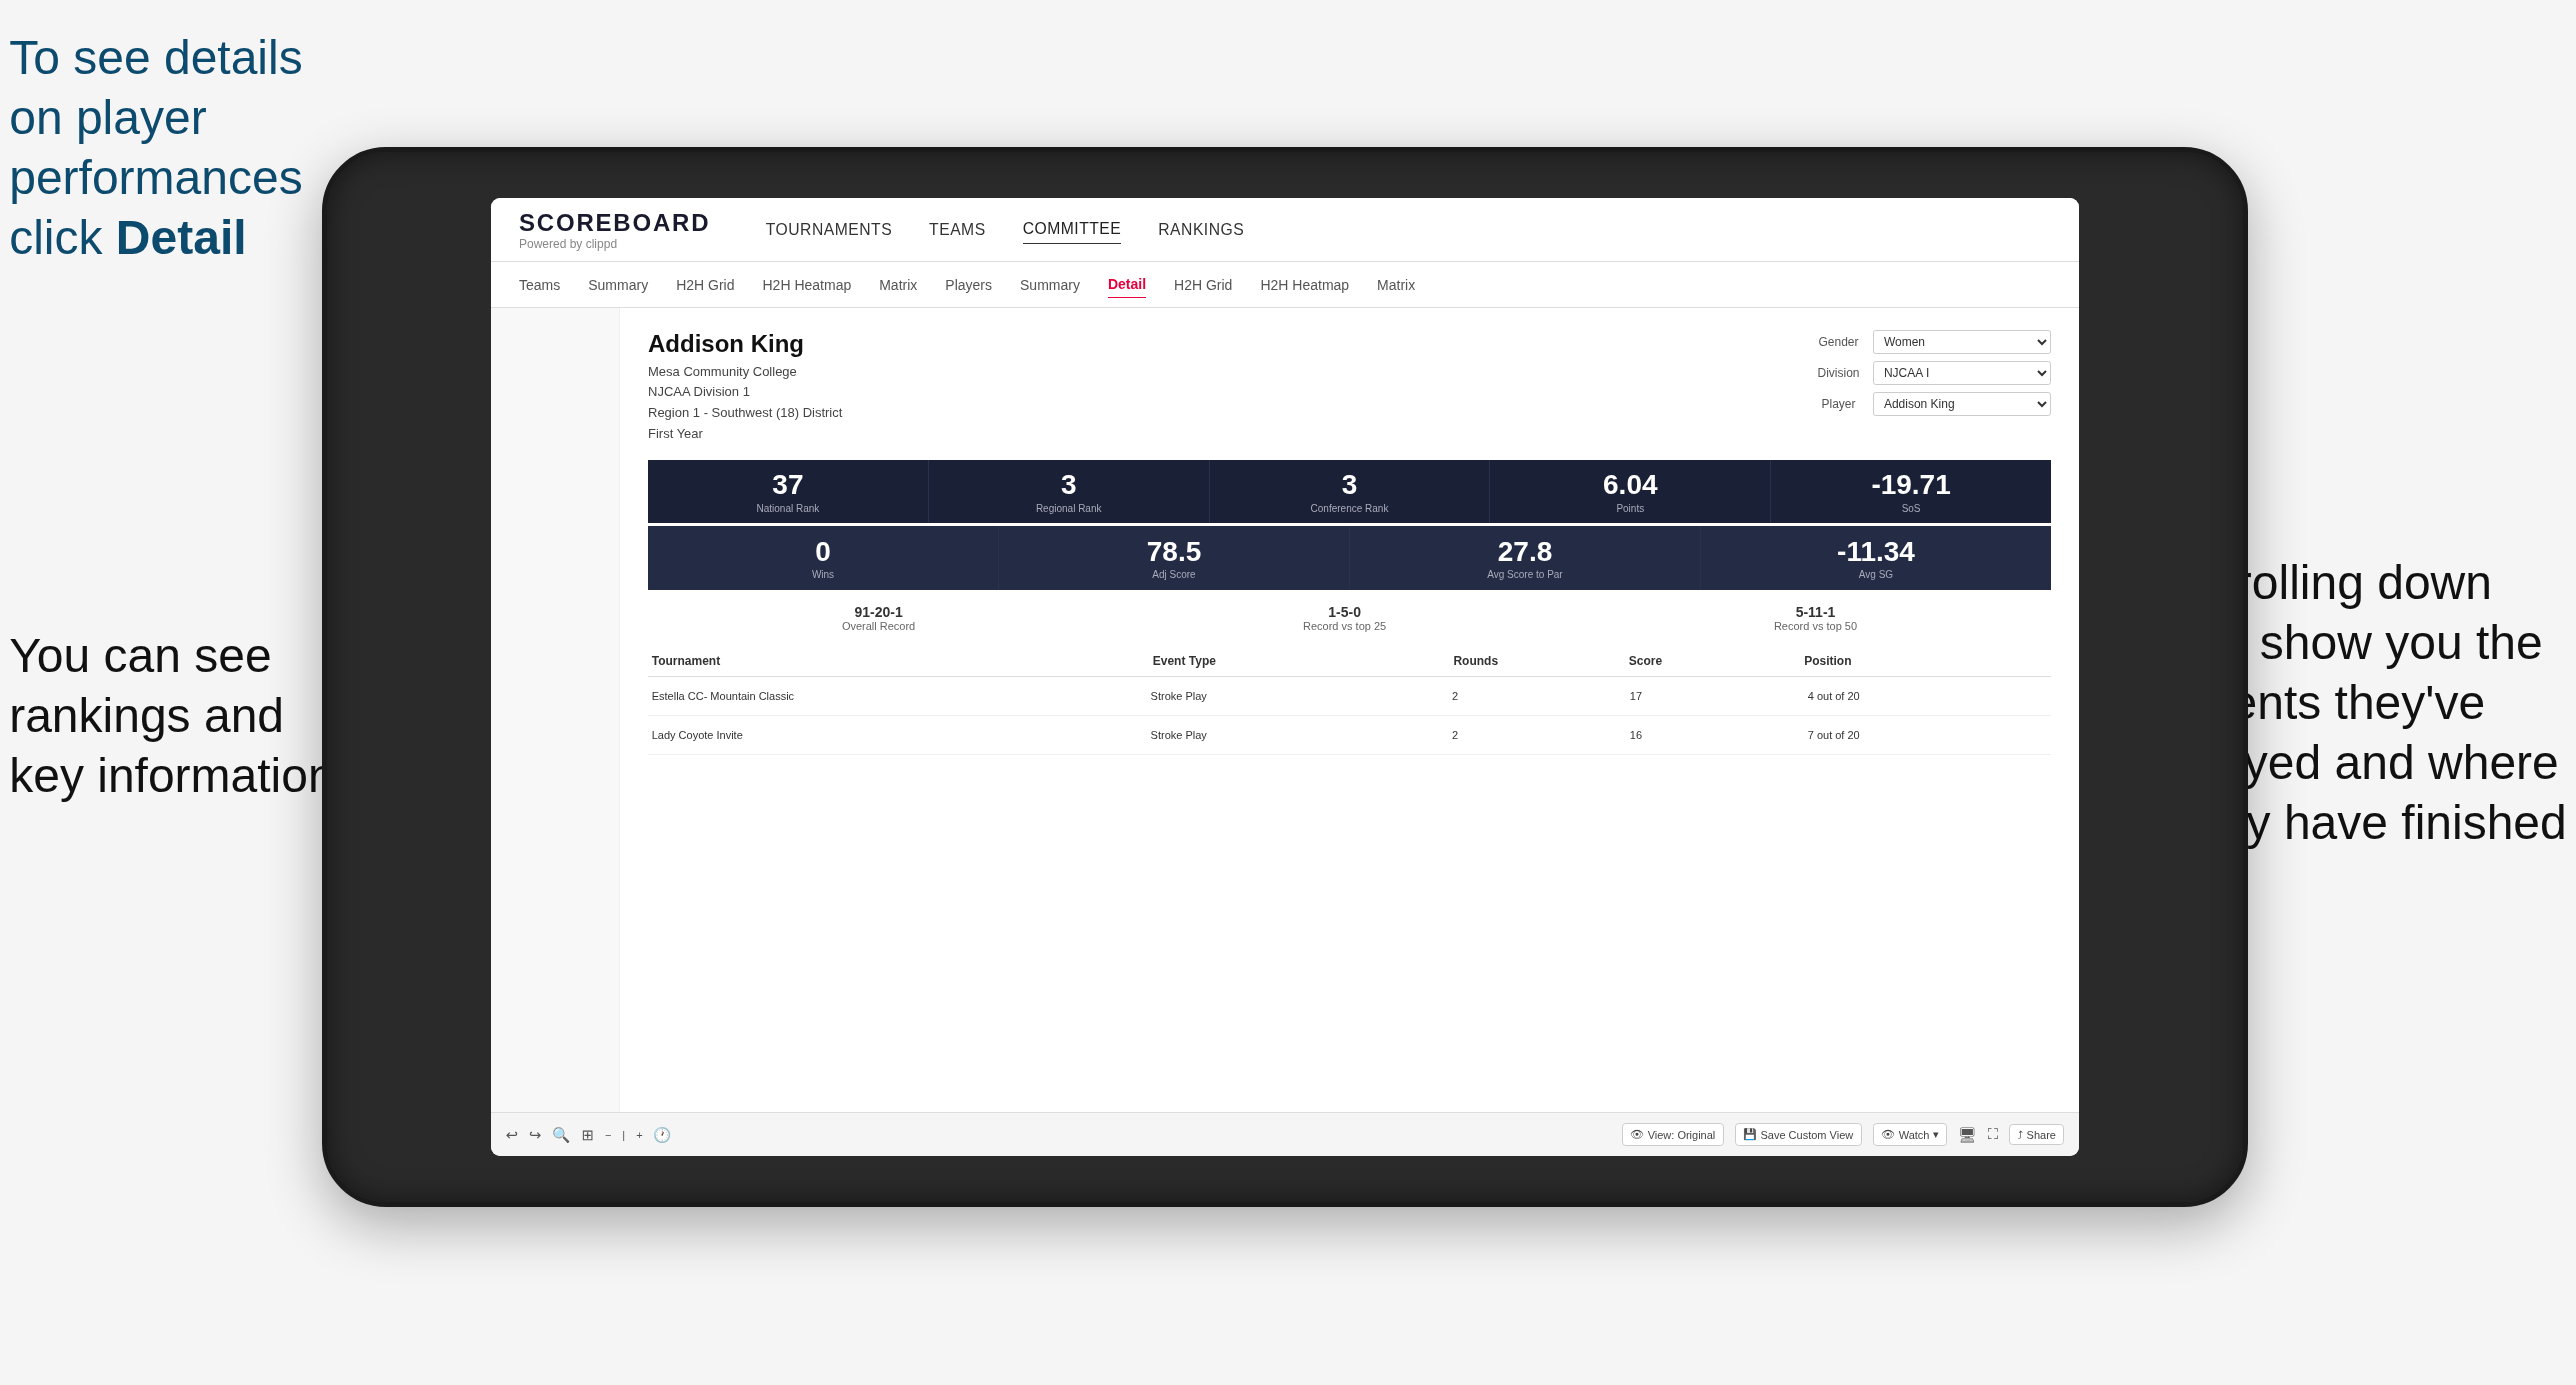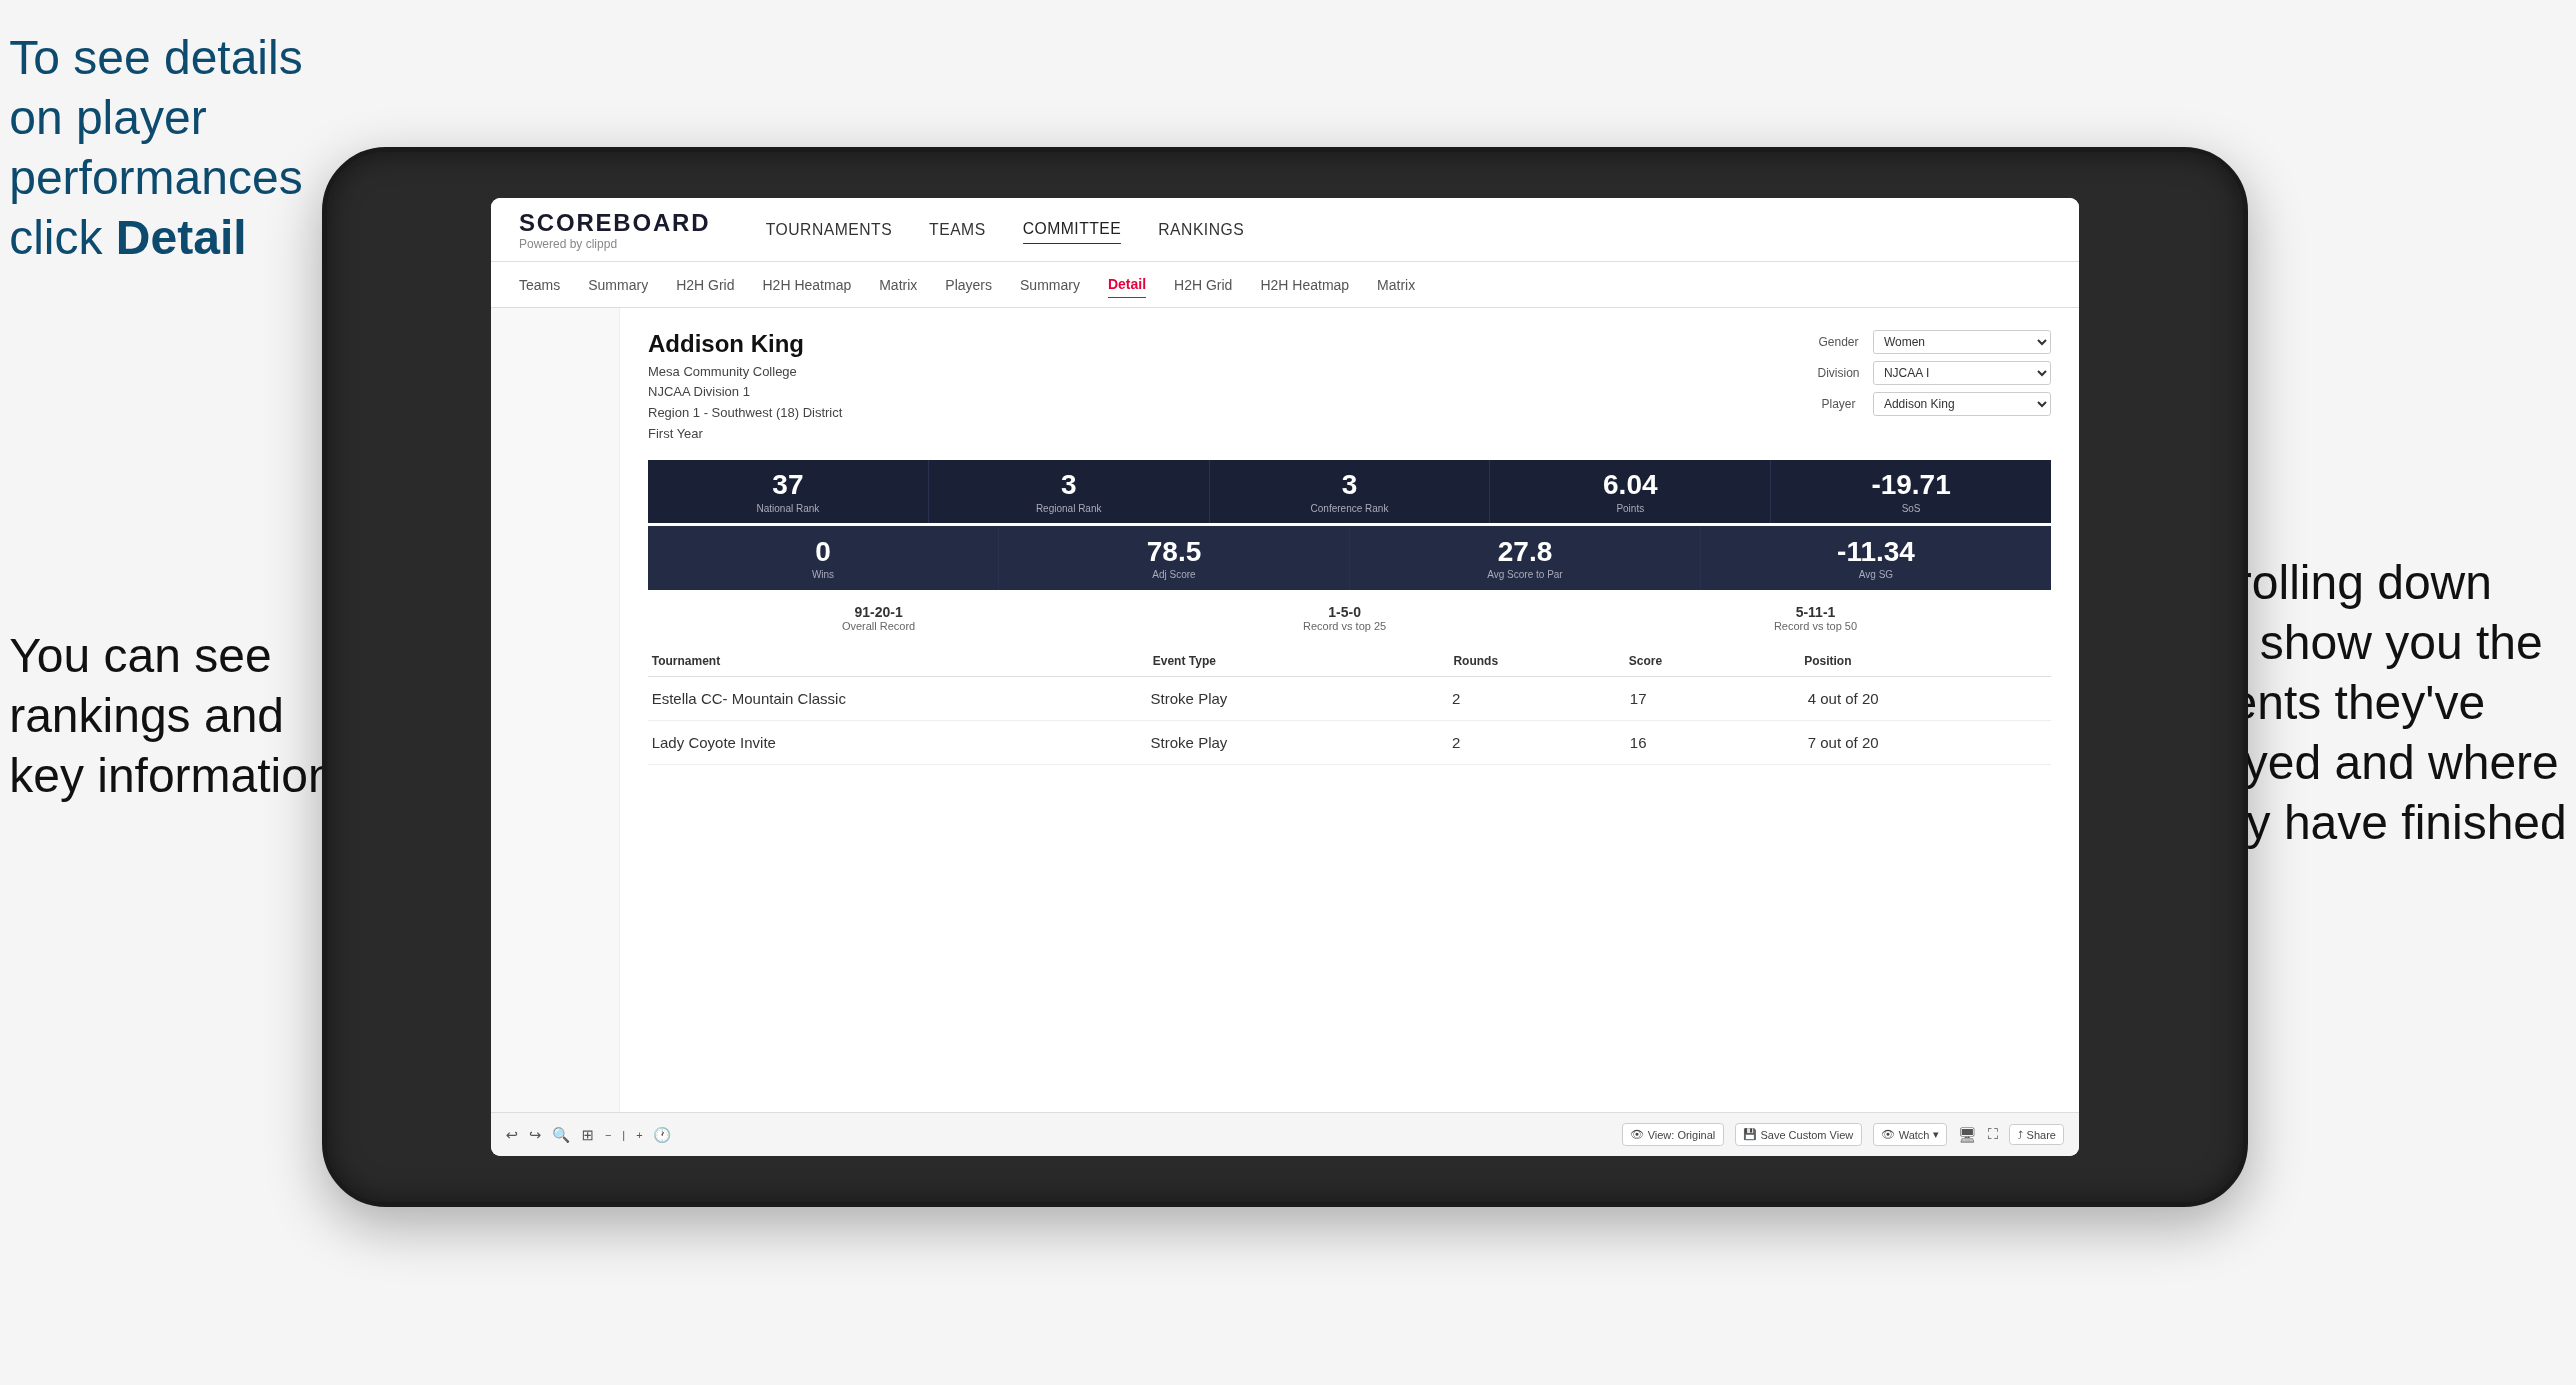--- a/index.html
+++ b/index.html
@@ -298,21 +298,21 @@
       color: #333;
       margin-bottom: 0;
     }
 
     .table-row {
       display: grid;
       grid-template-columns: 2fr 1.2fr 0.7fr 0.7fr 1fr;
       gap: 5px;
       border-bottom: 0.9px solid #eee;
       padding: 13px 0;
-      font-size: 15px;
+      font-size: 11px;
       color: #333;
       align-items: center;
     }
 
     .table-cell {
       padding: 0 3.7px;
     }
 
     
     .bottom-toolbar {

